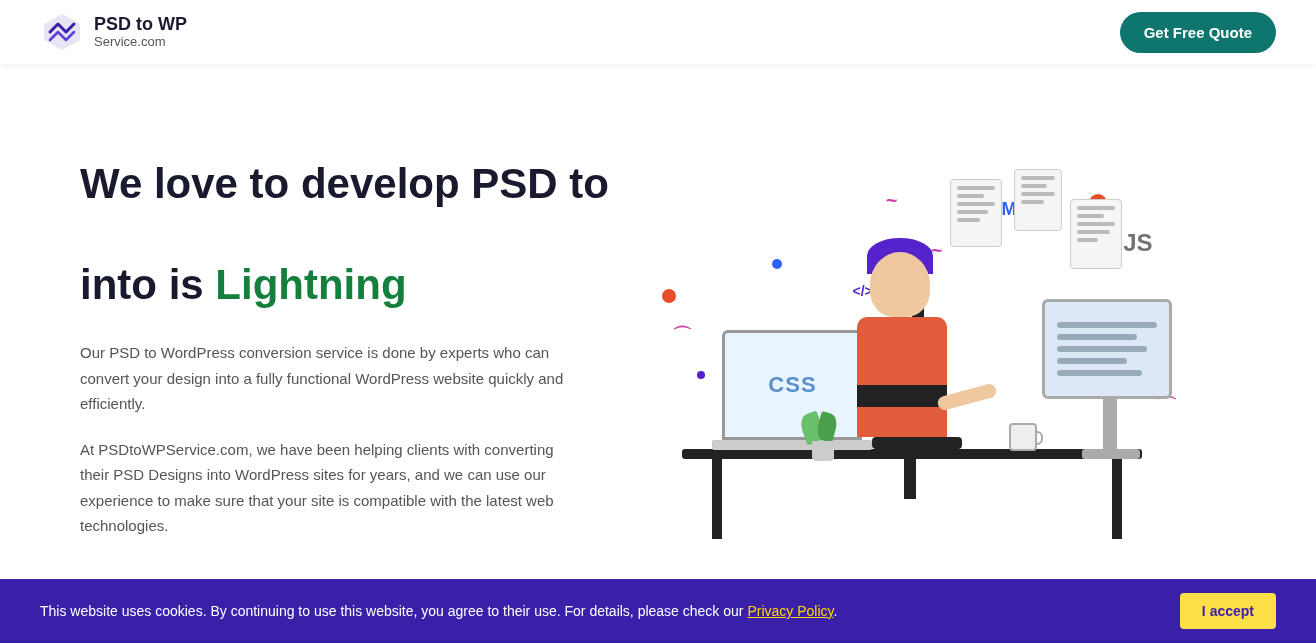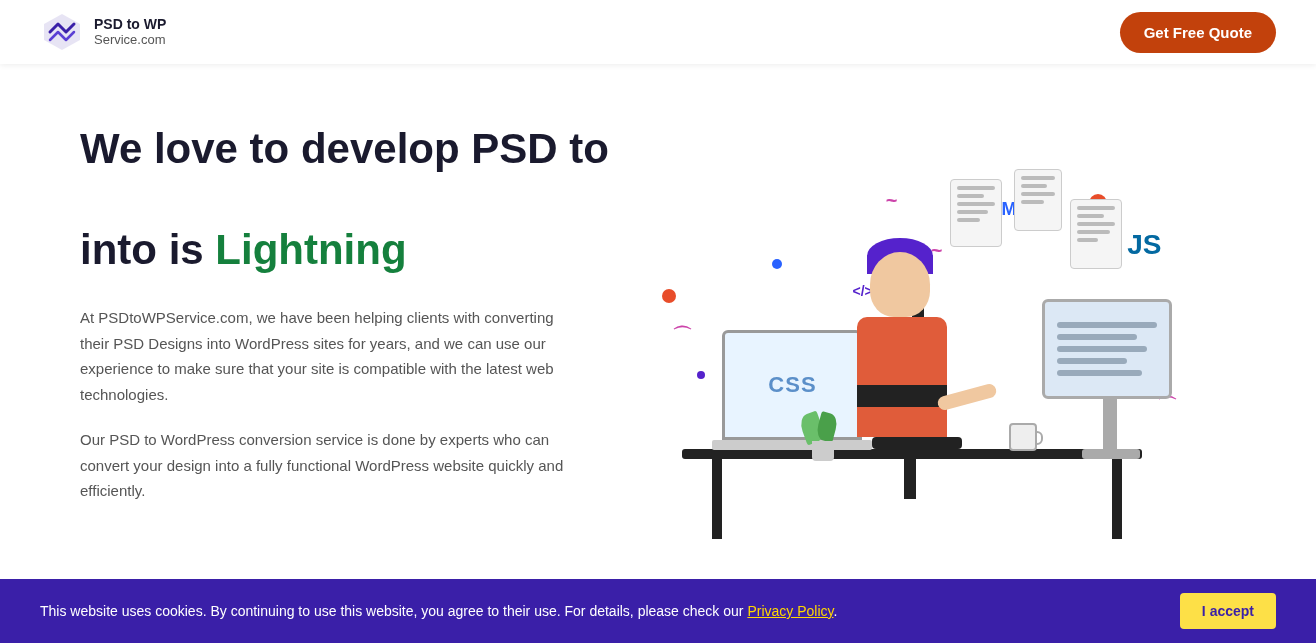--- a/index.html
+++ b/index.html
@@ -25,21 +25,21 @@
     .logo-icon {
       width: 44px;
       height: 44px;
     }
     .logo-text {
       display: flex;
       flex-direction: column;
       line-height: 1.1;
     }
     .logo-text .line1 {
-      font-size: 14px;
+      font-size: 18px;
       font-weight: 700;
       color: #1a1a2e;
     }
     .logo-text .line2 {
       font-size: 13px;
       color: #555;
     }
     .nav-links {
       display: flex;
       align-items: center;
@@ -61,34 +61,35 @@
     .nav-links .services-link {
       display: flex;
       align-items: center;
       gap: 4px;
     }
     .nav-links .chevron {
       font-size: 10px;
       color: #555;
     }
     .cta-button {
-      background: #c2410c;
+      background: #0f766e;
       color: #fff;
       border: none;
       border-radius: 30px;
       padding: 12px 24px;
       font-size: 15px;
       font-weight: 600;
       cursor: pointer;
       white-space: nowrap;
     }
 
     
     .hero {
       display: flex;
+      align-items: center;
       justify-content: space-between;
       padding: 60px 80px 40px 80px;
       min-height: 570px;
       background: #fff;
       position: relative;
       overflow: hidden;
     }
     .hero-left {
       max-width: 540px;
       flex-shrink: 0;
@@ -319,21 +320,21 @@
       border-radius: 2px;
     }
 
     
     .float-label {
       position: absolute;
       font-size: 18px;
       font-weight: 800;
     }
     .label-html { top: 60px; right: 175px; color: #2962ff; }
-    .label-js { top: 90px; right: 41px; color: #0369a1; font-size: 28px; }
+    .label-js { top: 90px; right: 50px; color: #737373; font-size: 24px; }
     .label-css { bottom: 220px; left: 88px; color: #2962ff; font-size: 20px; }
     .label-tag { bottom: 280px; left: 210px; color: #5522cc; font-size: 14px; font-weight: 700; }
 
     
     .dot {
       position: absolute;
       border-radius: 50%;
     }
     .dot-red-1 { width: 14px; height: 14px; background: #e84d2a; top: 150px; left: 20px; }
     .dot-blue-1 { width: 10px; height: 10px; background: #2962ff; top: 120px; left: 130px; }
@@ -467,22 +468,22 @@
   <button class="cta-button">Get Free Quote</button>
 </nav>
 
 <section class="hero">
   <div class="hero-left">
     <h1 class="hero-title">
       <span>We love to develop PSD to</span><br>
       <br>
       <span>into is </span><span class="highlight">Lightning</span>
     </h1>
+    <p class="hero-desc">Our PSD to WordPress conversion service is done by experts who can convert your design into a fully functional WordPress website quickly and efficiently.</p>
     <p class="hero-desc">At PSDtoWPService.com, we have been helping clients with converting their PSD Designs into WordPress sites for years, and we can use our experience to make sure that your site is compatible with the latest web technologies.</p>
-    <p class="hero-desc">Our PSD to WordPress conversion service is done by experts who can convert your design into a fully functional WordPress website quickly and efficiently.</p>
   </div>
 
   <div class="hero-right">
     <div class="illustration">
 
       <div class="dot dot-red-1"></div>
       <div class="dot dot-blue-1"></div>
       <div class="dot dot-purple-1"></div>
       <div class="dot dot-red-2"></div>
       <div class="dot dot-blue-2"></div>

